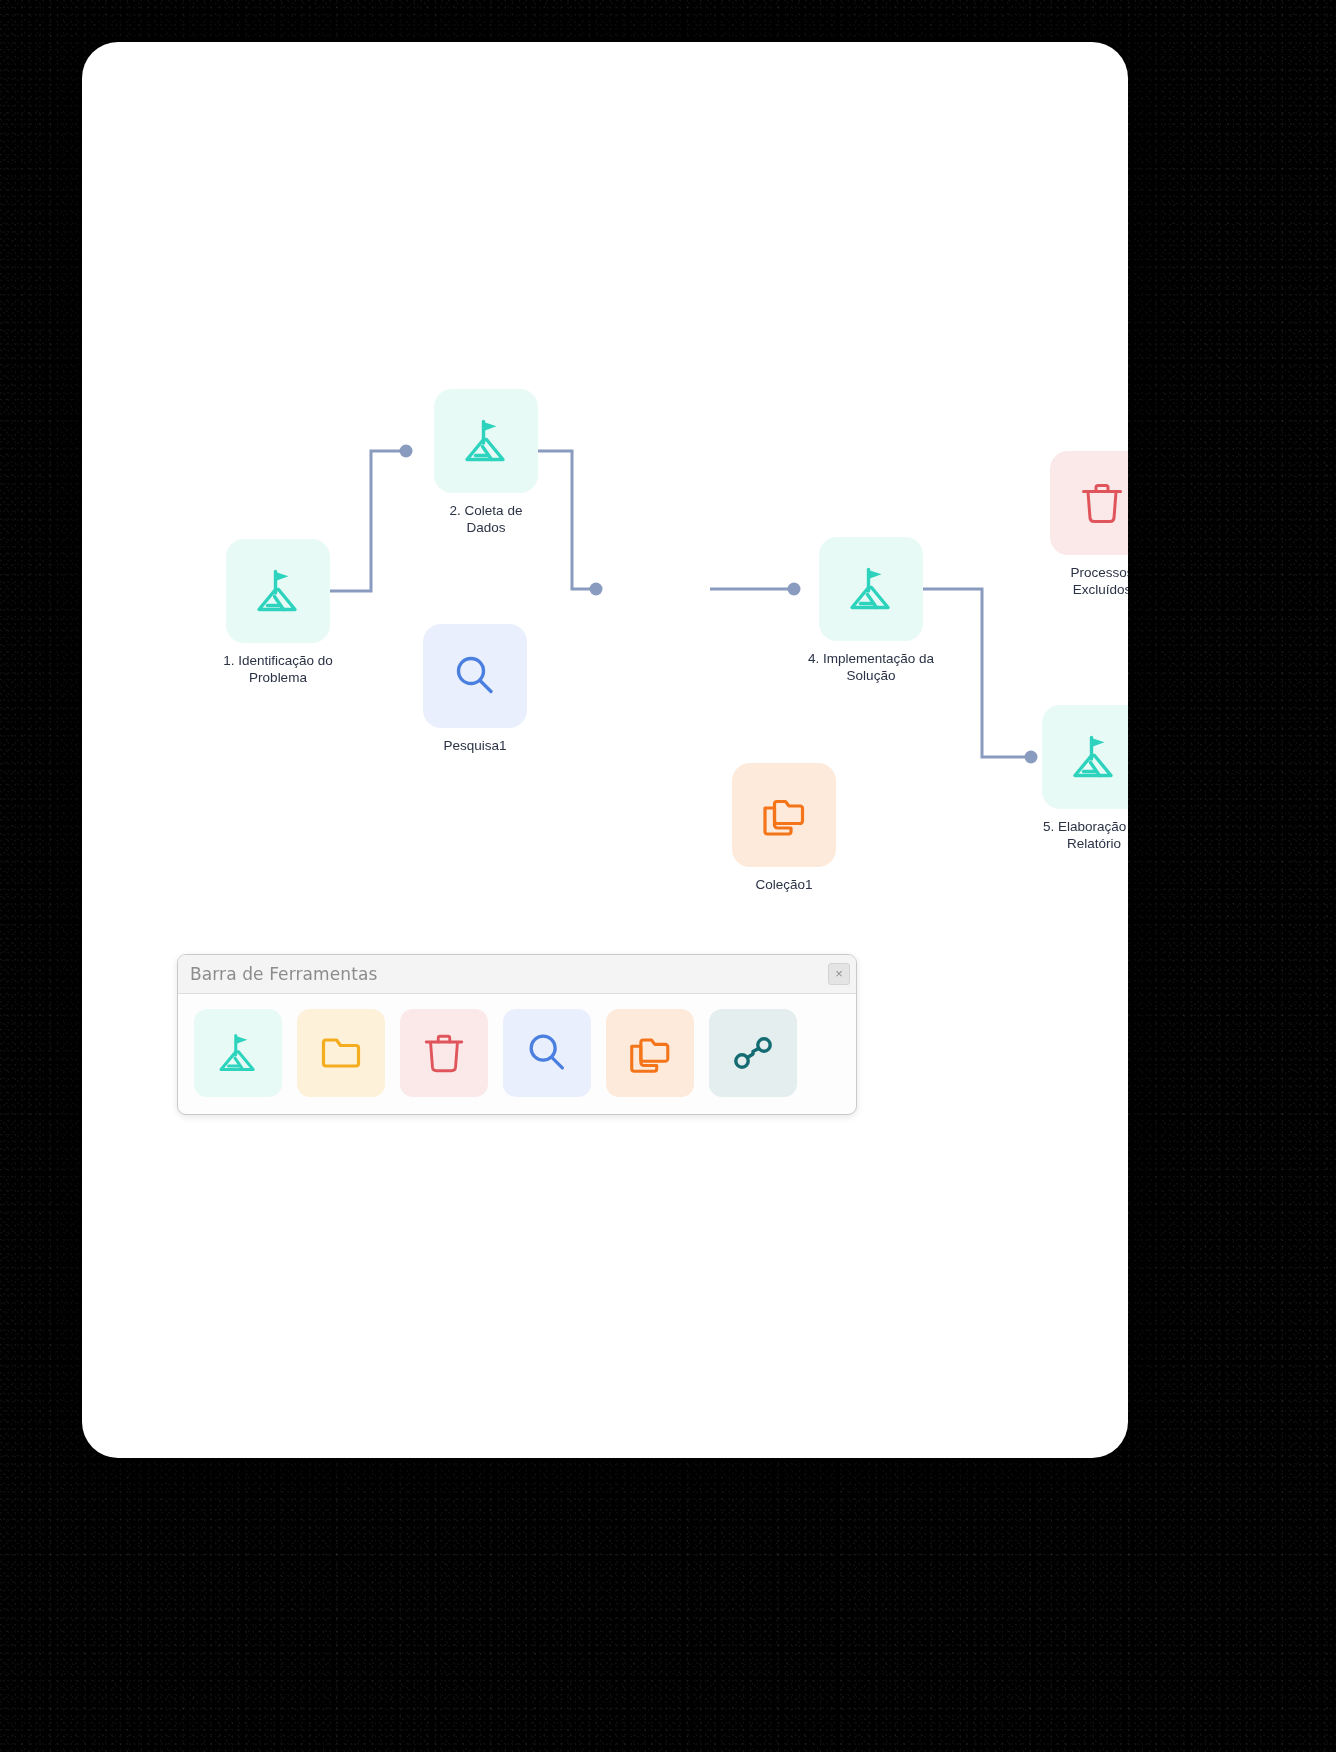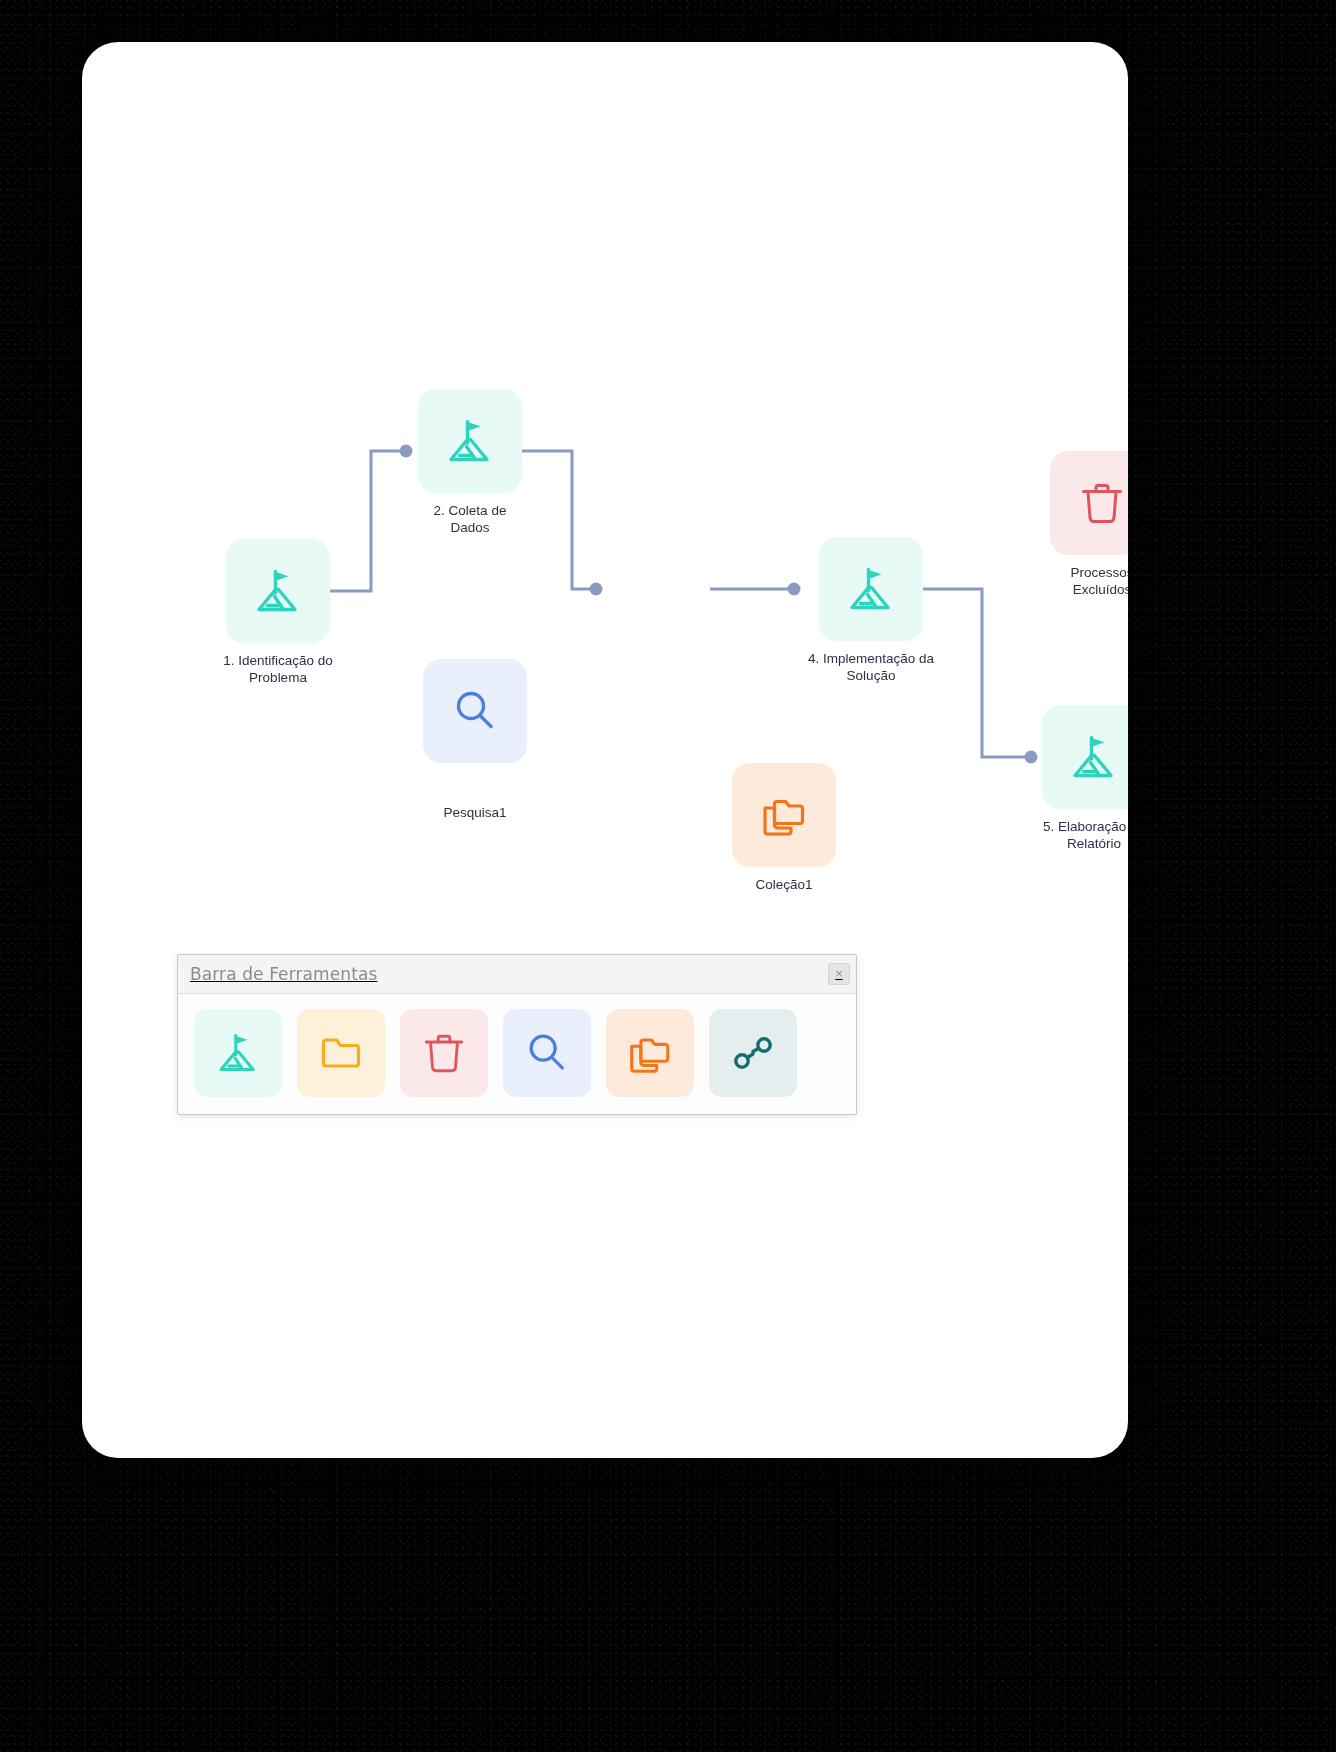--- a/index.html
+++ b/index.html
@@ -77,24 +77,23 @@
   .tile-slate  { background: #e4eeee; }
 
   
   #toolbar {
     position: absolute;
     left: 95px;
     top: 912px;
     width: 680px;
     background: #fdfdfd;
     border: 1px solid #c9c9c9;
-    border-radius: 2px;
+    border-radius: 9px;
     box-shadow: 0 2px 7px rgba(0,0,0,0.10);
     overflow: hidden;
-    text-decoration: underline;
   }
   #toolbar-titlebar {
     height: 39px;
     background: #f4f4f4;
     border-bottom: 1px solid #dedede;
     display: flex;
     align-items: center;
     padding: 0 6px 0 12px;
   }
   #toolbar-title {
@@ -171,21 +170,21 @@
             <path d="M17.5 42.5 H30.5"></path>
           </svg>
         </span>
       </div>
       <div class="label">
         <div>1. Identificação do</div>
         <div>Problema</div>
       </div>
     </div>
 
-    <div class="node" style="left:336px; top:347px;justify-content:flex-end;">
+    <div class="node" style="left:352px; top:347px;justify-content:flex-end;">
       <div class="tile tile-teal">
         <span>
           <svg width="56" height="56" viewBox="0 0 56 56" fill="none" stroke="#2ed3bd" stroke-width="3.4" stroke-linecap="round" stroke-linejoin="round">
             <path d="M25.5 8.5 V30"></path>
             <path d="M25.5 9 L38.5 13.2 L25.5 18 Z" fill="#2ed3bd" stroke="none"></path>
             <path d="M25.5 26.5 L9 46.5 H45 L28.5 26.5 Z"></path>
             <path d="M24.5 33.5 L33.5 46.5"></path>
             <path d="M17.5 42.5 H30.5"></path>
           </svg>
         </span>
@@ -242,21 +241,21 @@
             <path d="M11 14 L13 40 a4 4 0 0 0 4 3.5 h16 a4 4 0 0 0 4-3.5 L39 14"></path>
           </svg>
         </span>
       </div>
       <div class="label">
         <div>Processos</div>
         <div>Excluídos</div>
       </div>
     </div>
 
-    <div class="node" style="left:341px; top:617px;gap:32px;">
+    <div class="node" style="left:341px; top:582px;">
       <div class="tile tile-blue">
         <span>
           <svg width="50" height="50" viewBox="0 0 50 50" fill="none" stroke="#4a7fe0" stroke-width="3.4" stroke-linecap="round">
             <circle cx="21" cy="20" r="12.5"></circle>
             <path d="M30 29.5 L41 40.5"></path>
           </svg>
         </span>
       </div>
       <div class="label">
         <div>Pesquisa1</div>

